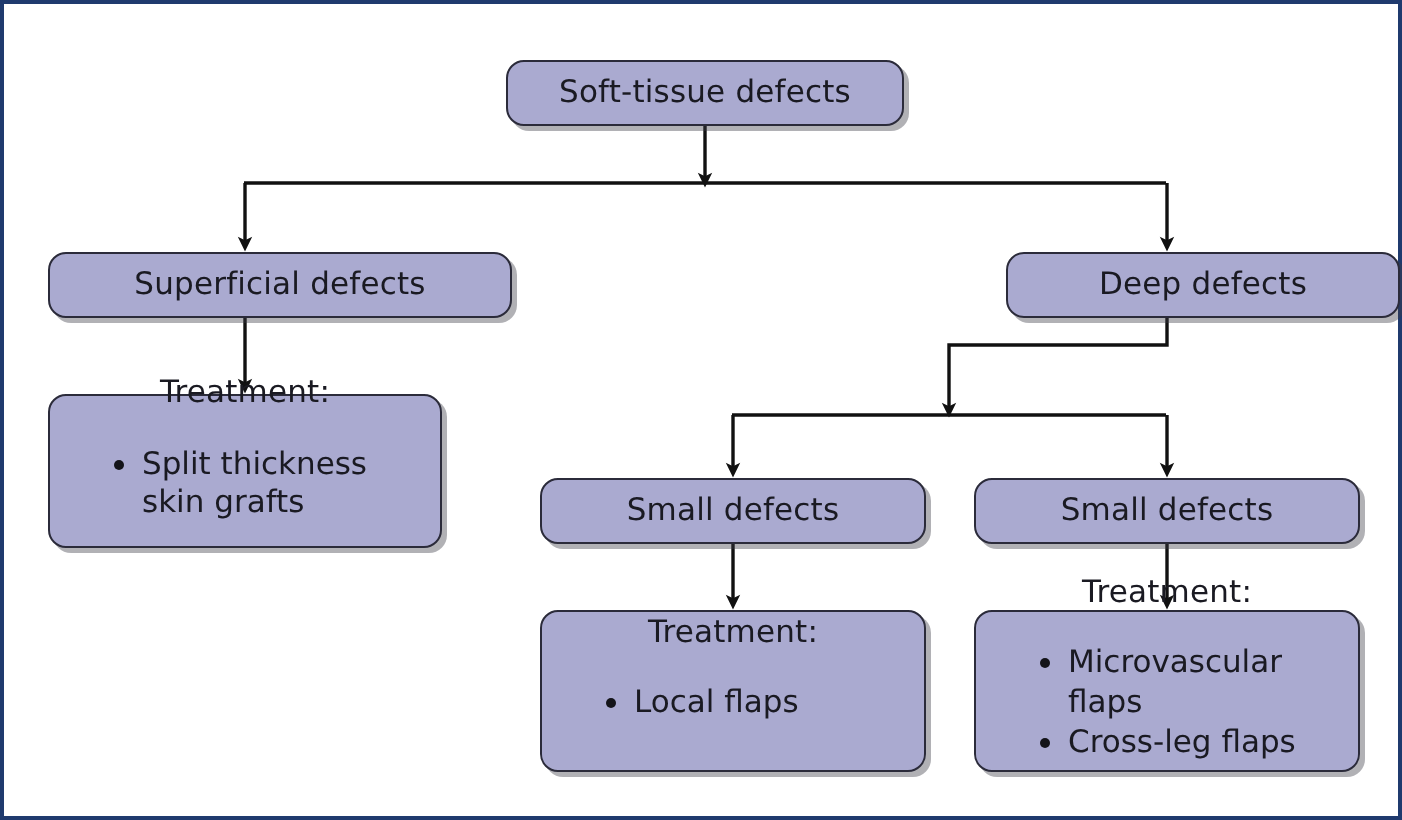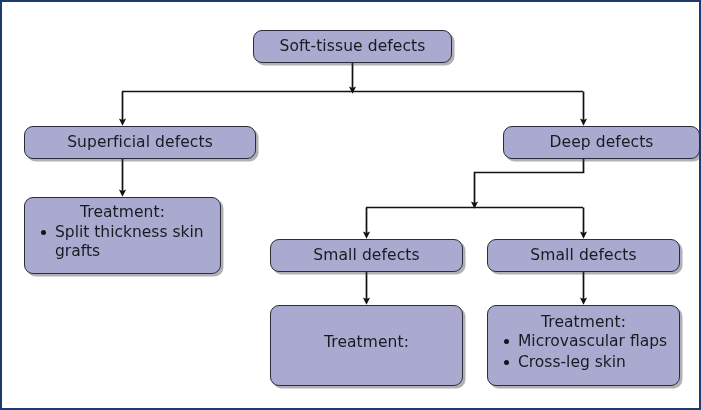--- a/index.html
+++ b/index.html
@@ -39,21 +39,21 @@
   }
 
   .node.single{align-items:flex-start;}
   .node.single .title{width:100%;}
 
   .node.treat{padding:3px 0 8px 0;}
   .node.treat .title{margin-bottom:1px;}
 
   ul.bullets{
     list-style:none;
-    margin:0;
+    margin:16px;
     padding:0 8px 0 14px;
     font-size:15.5px;
     line-height:1.26;
   }
   ul.bullets li{
     position:relative;
     padding-left:16px;
     margin:0 0 1px 0;
     text-align:left;
   }
@@ -127,24 +127,27 @@
     <div class="node single" style="left:268px; top:237px; width:193px; height:33px;">
       <div class="title">Small defects</div>
     </div>
 
     <div class="node single" style="left:485px; top:237px; width:193px; height:33px;">
       <div class="title">Small defects</div>
     </div>
 
     <div class="node treat" style="left:268px; top:303px; width:193px; height:81px;">
       <div class="title">Treatment:</div>
+      <ul class="bullets">
+        <li>Local flaps</li>
+      </ul>
     </div>
 
     <div class="node treat" style="left:485px; top:303px; width:193px; height:81px;">
       <div class="title">Treatment:</div>
       <ul class="bullets">
         <li>Microvascular flaps</li>
-        <li>Cross-leg skin</li>
+        <li>Cross-leg flaps</li>
       </ul>
     </div>
 
   </div>
 </div>
 
 </body></html>

